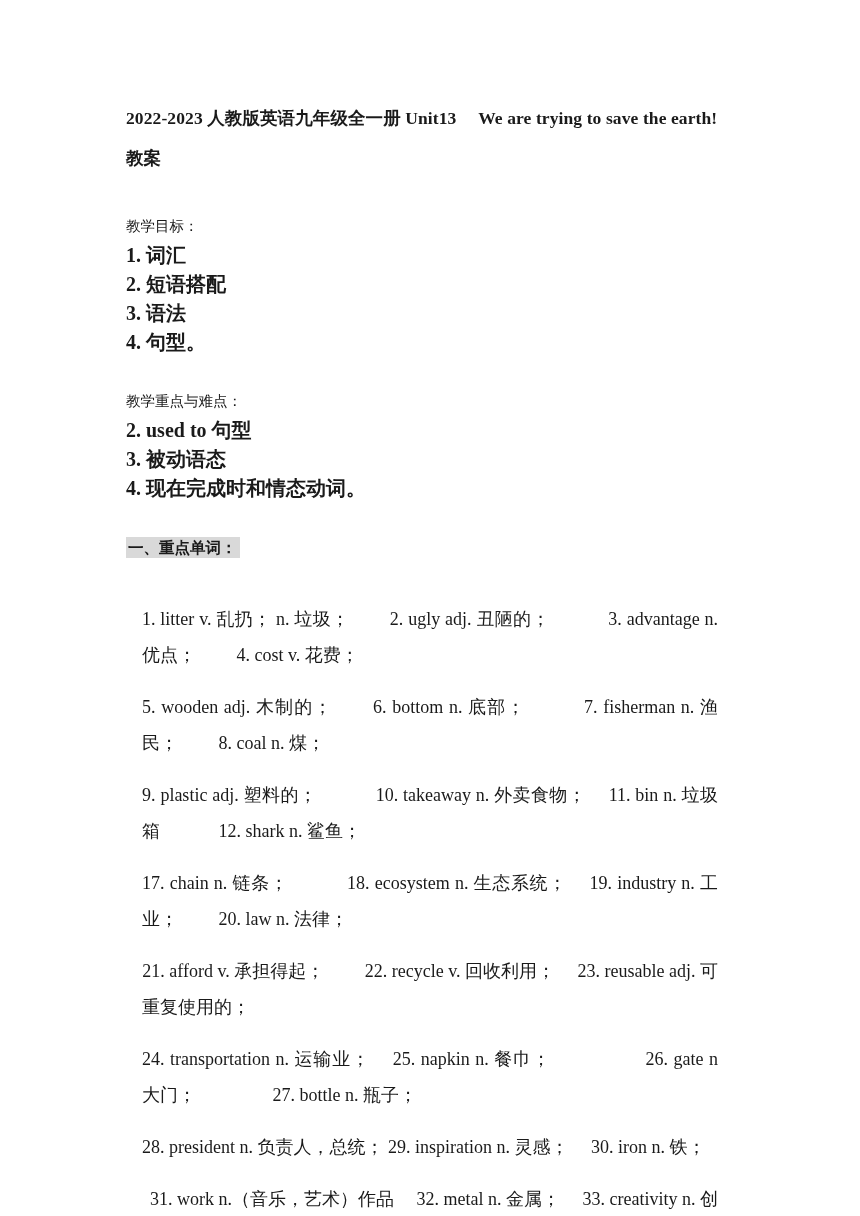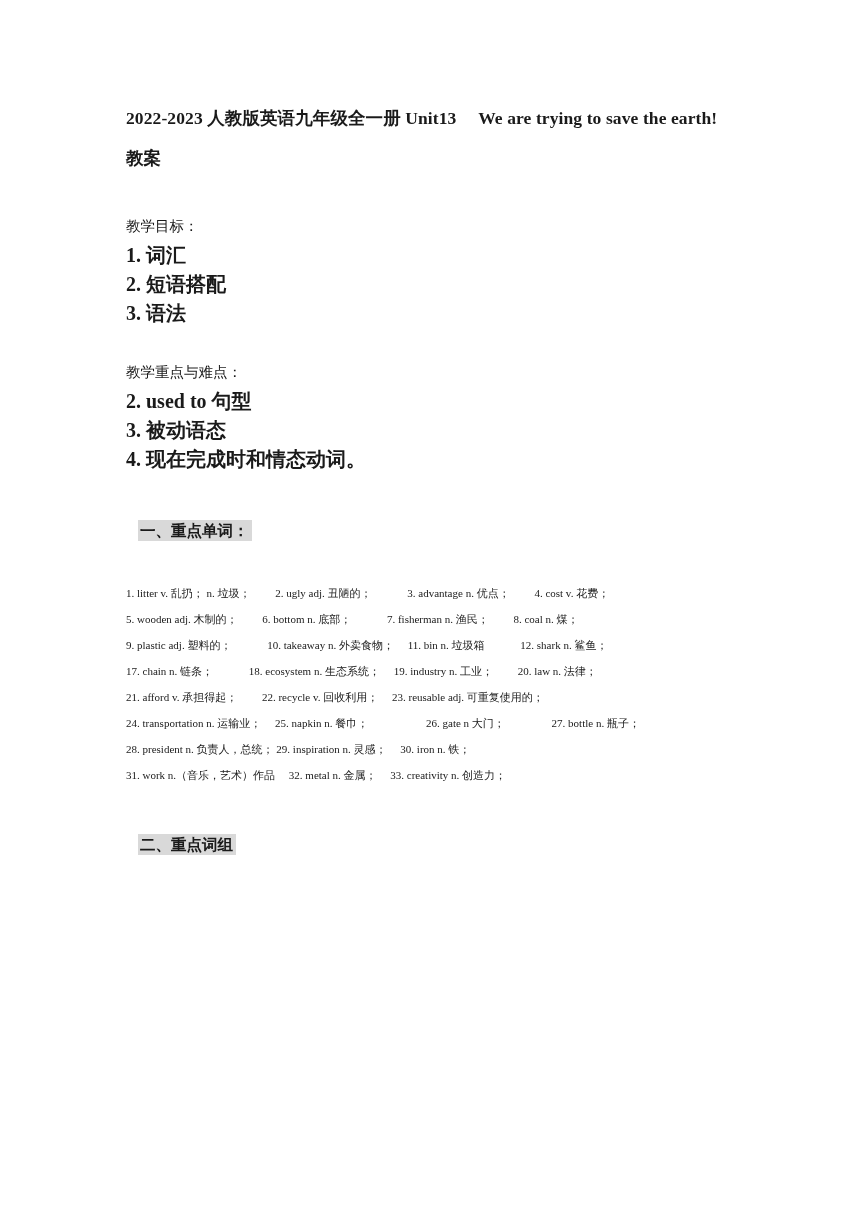--- a/index.html
+++ b/index.html
@@ -55,32 +55,32 @@
     margin: 0;
     white-space: pre-wrap;
     font-weight: bold;
   }
 
   
   .hl-heading {
     font-weight: bold;
     font-size: 15.5px;
     line-height: 30px;
-    margin: 12px;
+    margin: 0;
   }
   .hl-heading .hl {
     background: #d9d9d9;
     padding: 2px 3px 2px 2px;
   }
 
   
   .vocab {
-    font-size: 11px;
-    line-height: 26px;
-    margin: 0;
+    font-size: 18px;
+    line-height: 36px;
+    margin: 16px;
     text-align: justify;
     text-justify: inter-character;
     white-space: pre-wrap;
     text-align-last: left;
   }
   .vocab.single { text-align: right; }
 </style>
 </head>
 <body>
 
@@ -88,20 +88,21 @@
   <div class="content">
 
     <h1 class="doc-title">2022-2023 人教版英语九年级全一册 Unit13  We are trying to save the earth!教案</h1>
 
     <div class="spacer-lg"></div>
 
     <div class="sec-label">教学目标：</div>
     <div class="line">1. 词汇</div>
     <div class="line">2. 短语搭配</div>
     <div class="line">3. 语法</div>
+    <div class="line">4. 句型。</div>
 
     <div class="spacer-md"></div>
 
     <div class="sec-label">教学重点与难点：</div>
     <div class="line">2. used to 句型</div>
     <div class="line">3. 被动语态</div>
     <div class="line">4. 现在完成时和情态动词。</div>
 
     <div class="spacer-md"></div>
 

